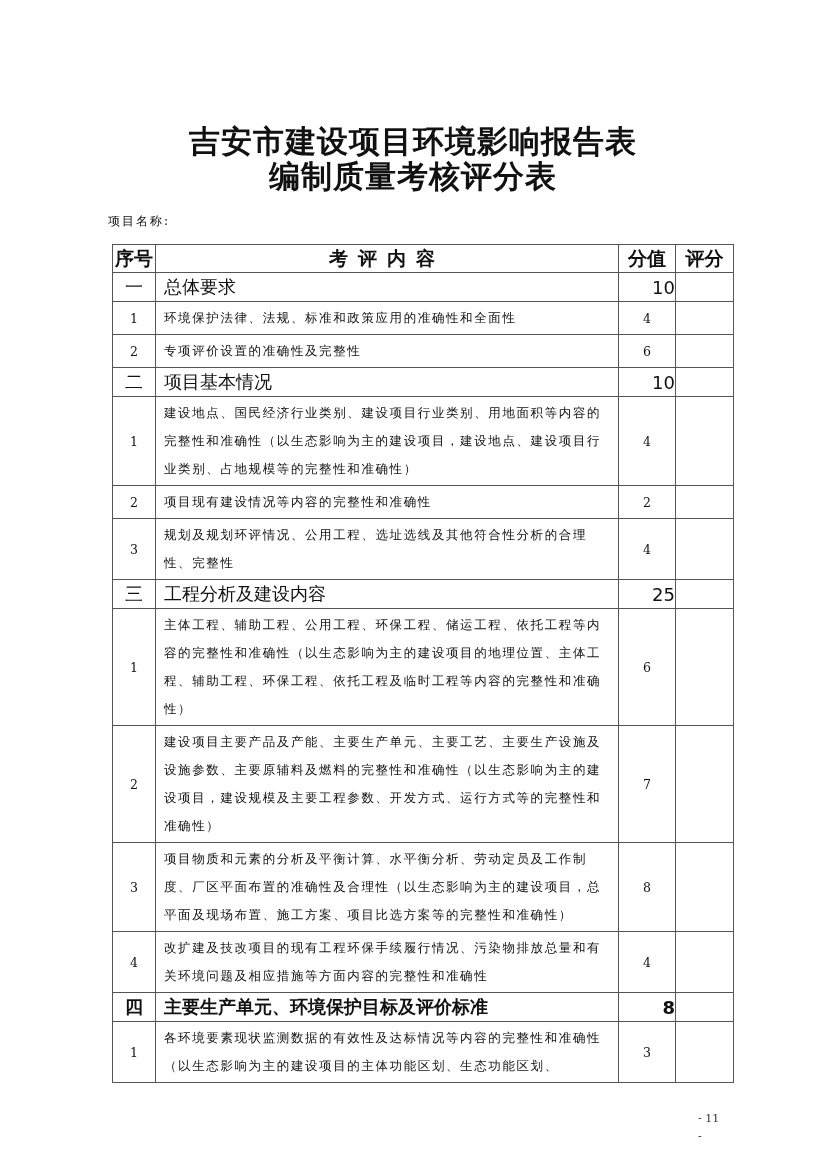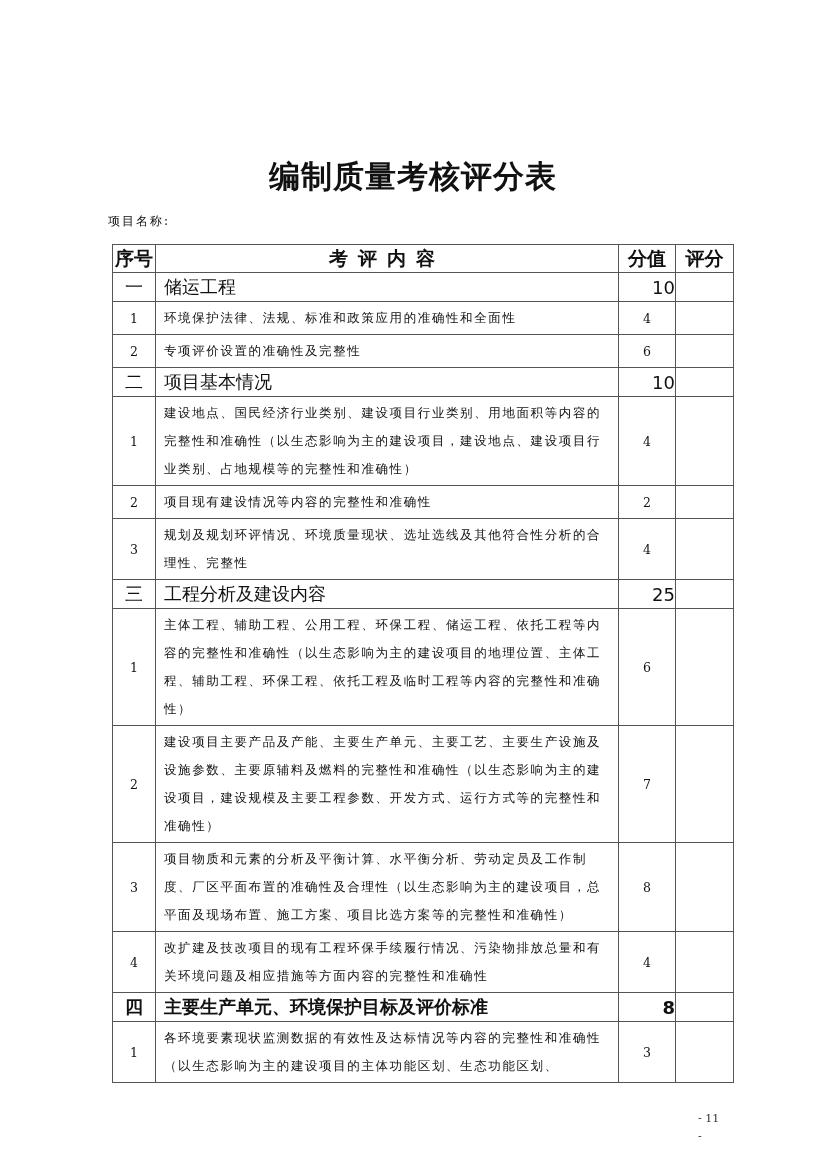--- a/index.html
+++ b/index.html
@@ -20,20 +20,21 @@
   .item td { font-family:"DejaVu Serif", serif; font-size:12.5px; }
   .item .num { text-align:center; }
   .item .txt { padding:2px 6px 2px 8px; line-height:28px; letter-spacing:1.6px; }
   .item .val { text-align:center; }
   .pageno { position:absolute; left:698px; top:1110px; font-family:"DejaVu Serif", serif; font-size:11px; color:#333; line-height:18px; }
 </style>
 </head>
 <body>
 
 <div class="page">
+  <div class="title t1">吉安市建设项目环境影响报告表</div>
   <div class="title t2">编制质量考核评分表</div>
   <div class="projname">项目名称:</div>
 
   <table>
     <colgroup>
         <col style="width:43px">
         <col style="width:463px">
         <col style="width:57px">
         <col style="width:58px">
       </colgroup>
@@ -41,21 +42,21 @@
       <tr class="hdr">
         <th>序号</th>
         <th class="c2">考评内容</th>
         <th>分值</th>
         <th>评分</th>
       </tr>
     </thead>
     <tbody id="tbody">
         <tr class="sec">
           <td class="num">一</td>
-          <td class="txt">储运工程</td>
+          <td class="txt">总体要求</td>
           <td class="val">10</td>
           <td class="scr"></td>
         </tr>
         <tr class="item">
           <td class="num">1</td>
           <td class="txt">环境保护法律、法规、标准和政策应用的准确性和全面性</td>
           <td class="val">4</td>
           <td class="scr"></td>
         </tr>
         <tr class="item">
@@ -77,21 +78,21 @@
           <td class="scr"></td>
         </tr>
         <tr class="item">
           <td class="num">2</td>
           <td class="txt">项目现有建设情况等内容的完整性和准确性</td>
           <td class="val">2</td>
           <td class="scr"></td>
         </tr>
         <tr class="item">
           <td class="num">3</td>
-          <td class="txt">规划及规划环评情况、环境质量现状、选址选线及其他符合性分析的合理性、完整性</td>
+          <td class="txt">规划及规划环评情况、公用工程、选址选线及其他符合性分析的合理性、完整性</td>
           <td class="val">4</td>
           <td class="scr"></td>
         </tr>
         <tr class="sec">
           <td class="num">三</td>
           <td class="txt">工程分析及建设内容</td>
           <td class="val">25</td>
           <td class="scr"></td>
         </tr>
         <tr class="item">

